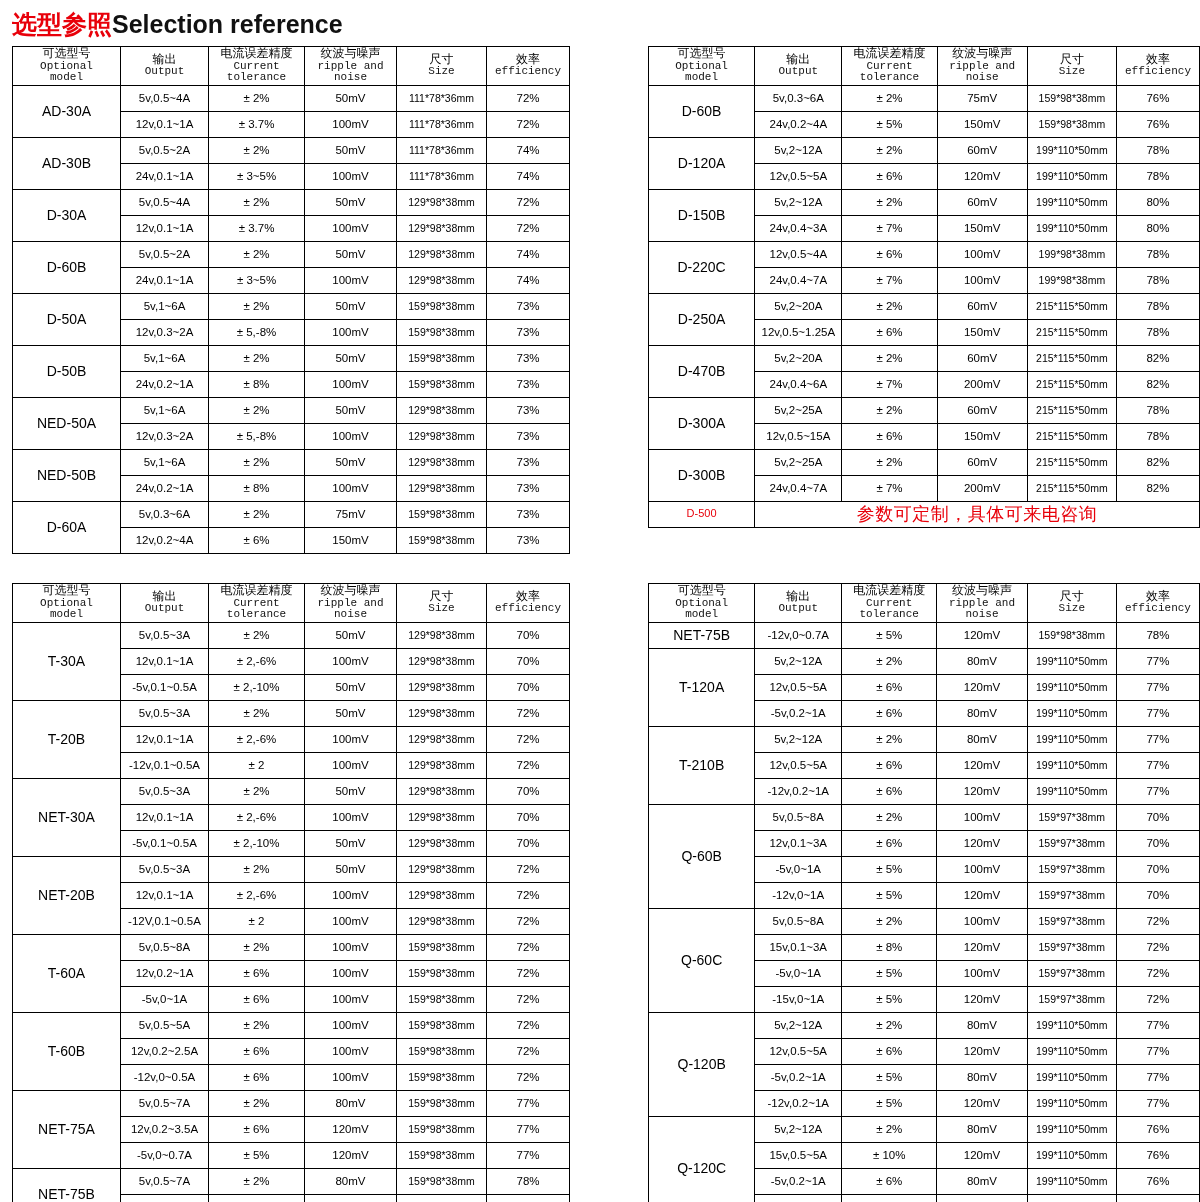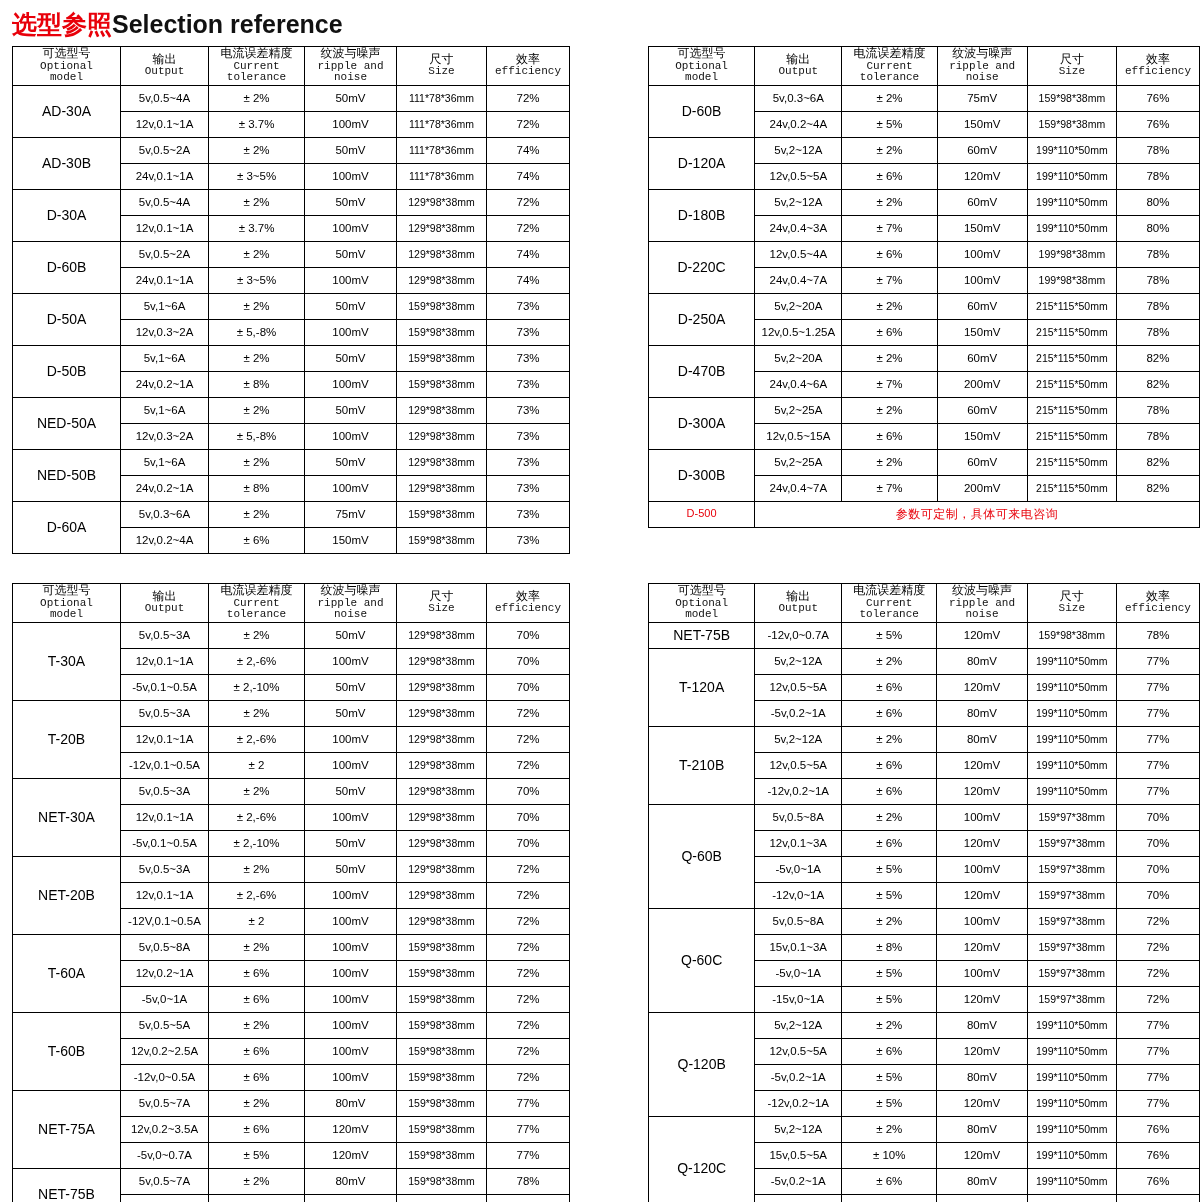--- a/index.html
+++ b/index.html
@@ -42,21 +42,21 @@
   table.t thead td{
     height:30px;
     padding:1px 8px;
     font-family:Liberation Mono, monospace;
   }
   .hd-cn{font-size:12px;display:block;}
   .hd-en{font-size:11px;display:block;color:#111;}
   table.t tbody td{height:25px;}
   td.model{font-size:14px;}
   td.red-model{color:#e8000a;font-size:11px;}
-  td.note{color:#e8000a;font-weight:bold;font-size:12px;letter-spacing:0.5px;}
+  td.note{color:#e8000a;font-weight:bold;font-size:18px;letter-spacing:0.5px;}
   .sz{font-size:10.5px;}
 
   
   col.c-model{width:108px;}
   col.c-out{width:88px;}
   col.c-tol{width:96px;}
   col.c-rip{width:92px;}
   col.c-size{width:90px;}
   col.c-eff{width:52px;}
 
@@ -315,21 +315,21 @@
             <td>78%</td>
           </tr>
           <tr>
             <td>12v,0.5~5A</td>
             <td>± 6%</td>
             <td>120mV</td>
             <td class="sz">199*110*50mm</td>
             <td>78%</td>
           </tr>
           <tr>
-            <td class="model" rowspan="2">D-180B</td>
+            <td class="model" rowspan="2">D-150B</td>
             <td>5v,2~12A</td>
             <td>± 2%</td>
             <td>60mV</td>
             <td class="sz">199*110*50mm</td>
             <td>80%</td>
           </tr>
           <tr>
             <td>24v,0.4~3A</td>
             <td>± 7%</td>
             <td>150mV</td>

